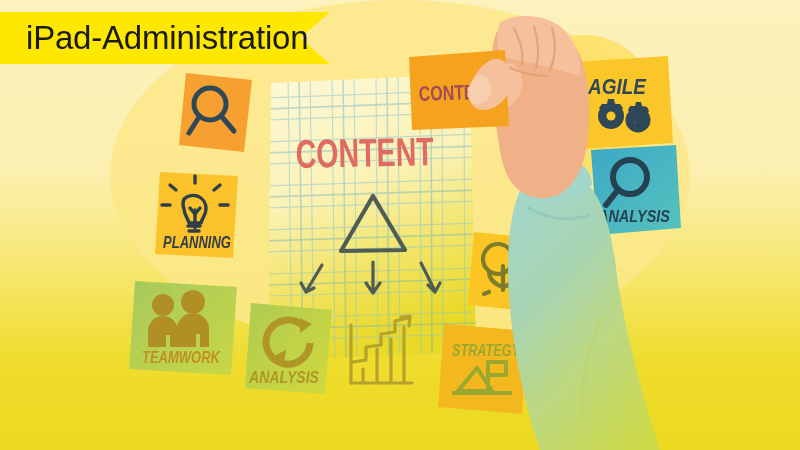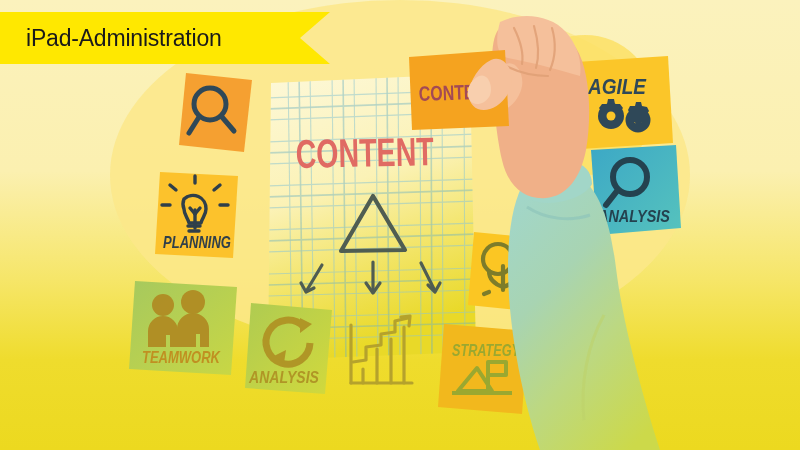--- a/index.html
+++ b/index.html
@@ -38,21 +38,21 @@
     background: #ffe800;
     clip-path: polygon(0 0, 330px 0, 300px 26px, 330px 52px, 0 52px);
     filter: drop-shadow(0 2px 2px rgba(120,100,0,0.18));
   }
   #ribbon-label {
     position: absolute;
     left: 26px;
     top: 0;
     height: 52px;
     line-height: 52px;
-    font-size: 23px;
+    font-size: 33px;
     color: #1a1a1a;
     letter-spacing: -0.2px;
     white-space: nowrap;
     font-family: "Liberation Sans", sans-serif;
   }
 </style>
 </head>
 <body>
 
 <div id="stage">

